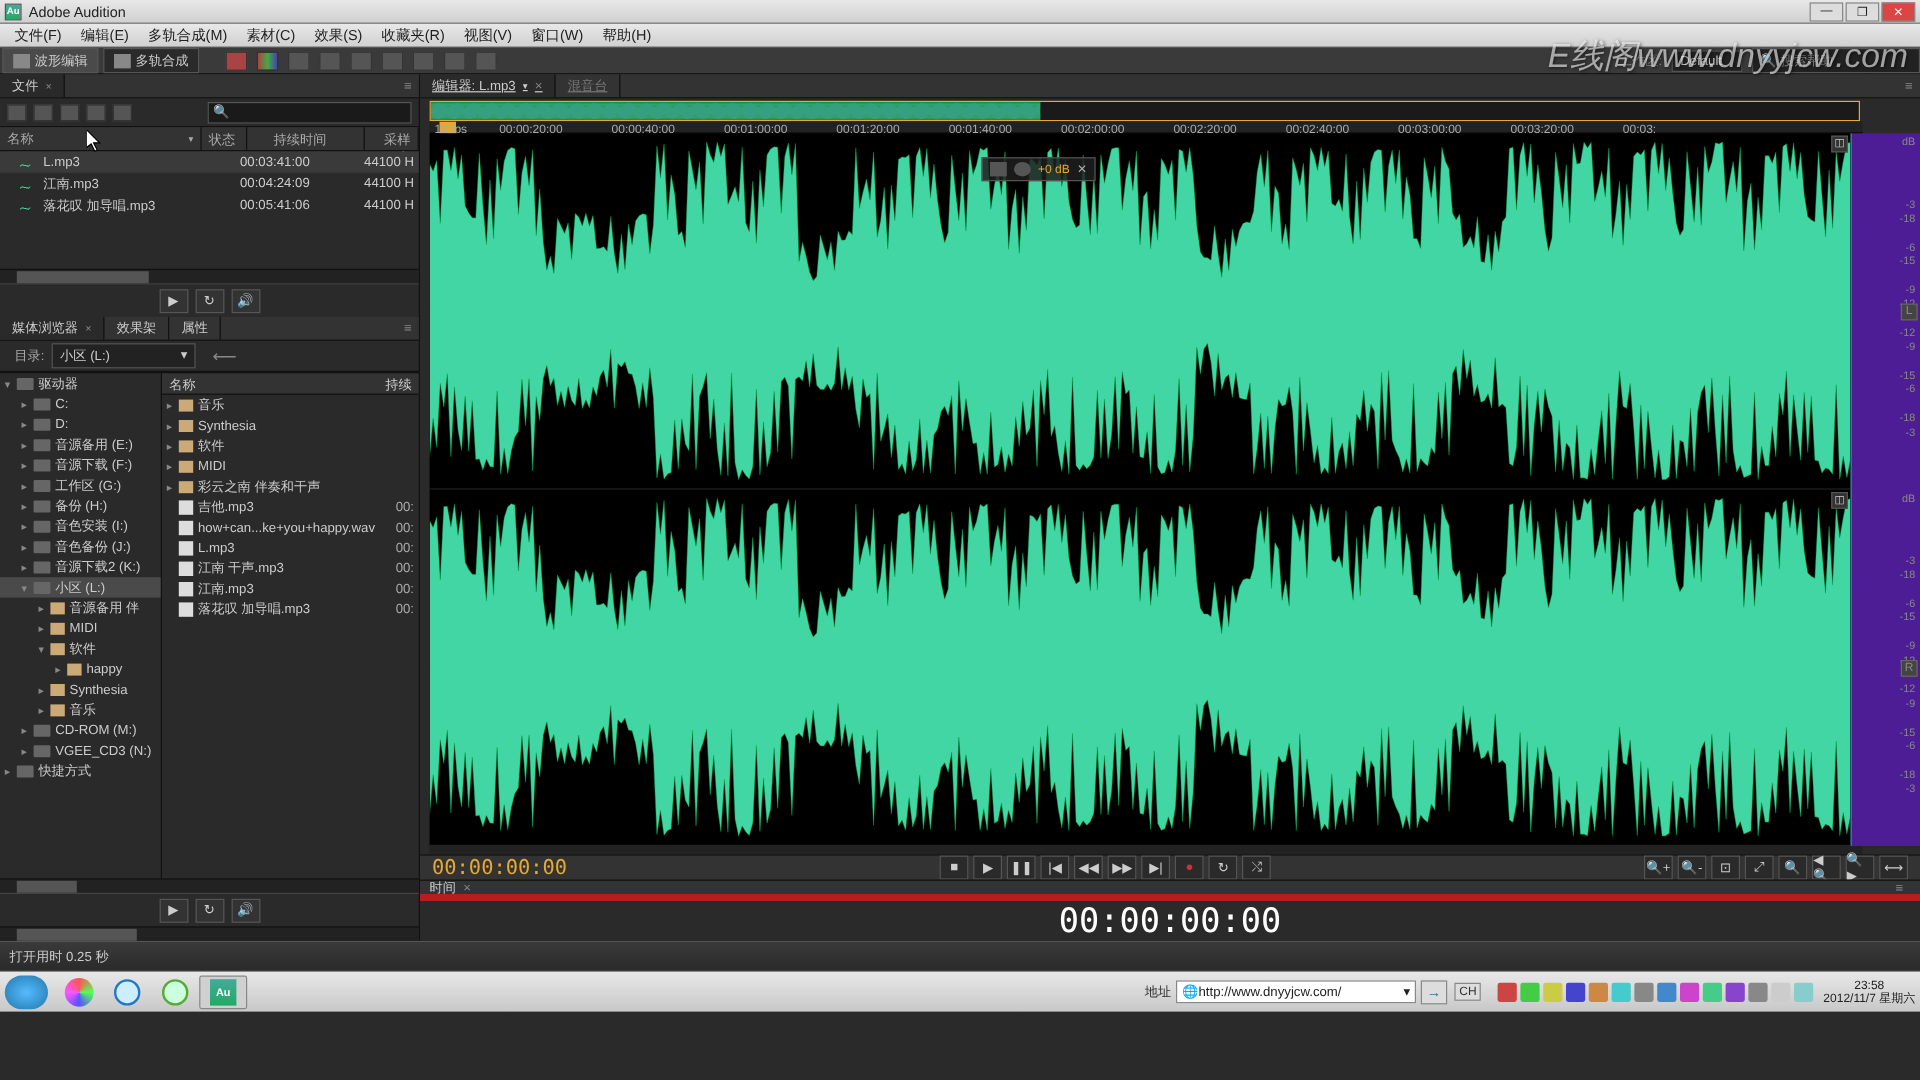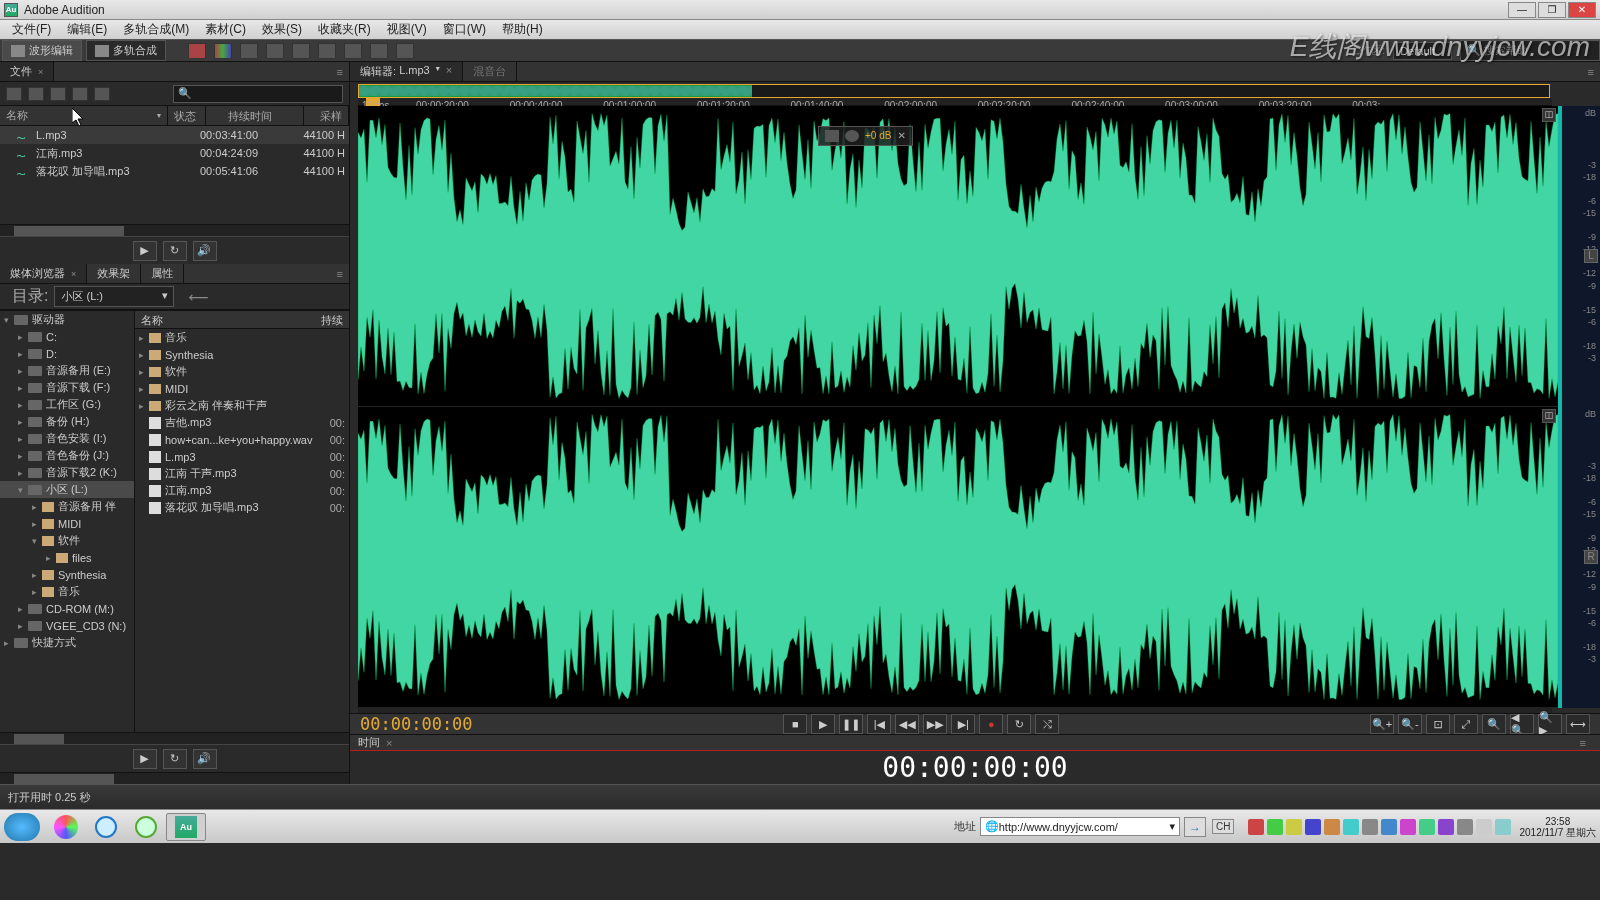--- a/index.html
+++ b/index.html
@@ -64,21 +64,21 @@
 .file-row .fsr { flex: 1; text-align: right; padding-right: 4px; color: #ccc; }
 
 .files-scroll { height: 12px; background: #222; border-top: 1px solid #111; position: relative; }
 .files-scroll .thumb { position: absolute; left: 14px; width: 110px; height: 10px; top: 1px; background: #555; }
 
 .transport-mini { height: 28px; display: flex; align-items: center; justify-content: center; gap: 6px; border-top: 1px solid #444; }
 .transport-mini .btn { width: 24px; height: 20px; background: #333; border: 1px solid #555; display: flex; align-items: center; justify-content: center; color: #ccc; font-size: 11px; }
 
 
 .media-toolbar { height: 26px; display: flex; align-items: center; padding: 0 6px; gap: 6px; border-bottom: 1px solid #111; }
-.media-toolbar .label { color: #aaa; font-size: 16px; }
+.media-toolbar .label { color: #aaa; font-size: 11px; }
 .media-toolbar .path-select { background: #222; border: 1px solid #555; padding: 2px 6px; width: 120px; font-size: 11px; display: flex; justify-content: space-between; }
 .media-toolbar .back { color: #888; font-size: 14px; margin-left: 8px; }
 
 .media-browser { flex: 1; display: flex; border-top: 1px solid #111; overflow: hidden; }
 .tree { width: 135px; border-right: 1px solid #111; overflow: hidden; font-size: 11px; }
 .tree-item { display: flex; align-items: center; height: 17px; padding-left: 4px; }
 .tree-item .arrow { width: 10px; color: #888; font-size: 9px; }
 .tree-item .drive-icon { width: 14px; height: 10px; background: #666; margin-right: 4px; border-radius: 1px; }
 .tree-item .folder-icon { width: 12px; height: 10px; background: #ca7; margin-right: 4px; }
 .tree-item.selected { background: #4a4a4a; }
@@ -99,59 +99,59 @@
 
 .media-scroll { height: 12px; background: #222; border-top: 1px solid #111; display: flex; }
 .media-scroll .thumb { width: 50px; height: 10px; margin: 1px 0 0 14px; background: #555; }
 
 .left-bottom-scroll { height: 12px; background: #222; border-top: 1px solid #111; position: relative; }
 .left-bottom-scroll .thumb { position: absolute; left: 14px; width: 100px; height: 10px; top: 1px; background: #555; }
 
 
 .right-panel { flex: 1; display: flex; flex-direction: column; background: #2a2a2a; }
 .editor-tabs { height: 20px; background: #333; display: flex; align-items: center; border-bottom: 1px solid #111; }
-.etab { padding: 2px 10px; font-size: 11px; color: #ccc; display: flex; align-items: flex-start; border-right: 1px solid #111; }
+.etab { padding: 2px 10px; font-size: 11px; color: #ccc; display: flex; align-items: center; border-right: 1px solid #111; text-decoration: underline; }
 .etab.active { background: #2a2a2a; }
 .etab .dd { margin-left: 6px; font-size: 8px; }
 .etab-dim { color: #777; }
 
 .overview { height: 30px; background: #1a1a1a; border: 1px solid #e5a932; margin: 2px 50px 0 8px; position: relative; overflow: hidden; }
 .overview-wave { height: 100%; background: linear-gradient(to bottom, #1a3 0%, #3db893 15%, #0a1 50%, #3db893 85%, #1a3 100%); opacity: 0.85; }
 
 .timeline-ruler { height: 18px; background: #222; border-bottom: 1px solid #111; display: flex; position: relative; margin: 0 48px 0 8px; font-size: 10px; color: #aaa; }
 .timeline-ruler .tick { position: absolute; top: 2px; }
 .playhead { position: absolute; left: 8px; top: 0; width: 14px; height: 18px; background: #e5a932; clip-path: polygon(0 0, 100% 0, 100% 60%, 50% 100%, 0 60%); }
 
 .waveform-area { flex: 1; display: flex; margin-left: 8px; }
 .wave-main { flex: 1; background: #000; display: flex; flex-direction: column; position: relative; }
 .wave-channel { flex: 1; position: relative; border-bottom: 1px solid #222; overflow: hidden; }
 .wave-svg { width: 100%; height: 100%; display: block; }
 .ch-badge { position: absolute; right: 2px; top: 2px; width: 14px; height: 14px; background: #333; border: 1px solid #555; font-size: 9px; text-align: center; color: #ccc; }
 .hud { position: absolute; top: 20px; left: 460px; background: rgba(30,30,30,0.85); border: 1px solid #555; padding: 3px 6px; display: flex; align-items: center; gap: 6px; font-size: 10px; }
 .hud .hi { width: 14px; height: 12px; background: #555; }
 .hud .pin { color: #aaa; }
 
-.db-scale { width: 42px; background: #0f172a; border-left: 4px solid #14b8a6; display: flex; flex-direction: column; }
+.db-scale { width: 58px; background: #4c1d95; border-left: 1px solid #14b8a6; display: flex; flex-direction: column; }
 .db-half { flex: 1; position: relative; font-size: 9px; color: #888; }
 .db-half .db-label-top { position: absolute; top: 2px; right: 4px; }
 .db-half .dbv { position: absolute; right: 4px; }
 .db-half .ch-letter { position: absolute; right: 2px; top: 50%; transform: translateY(-50%); background: #444; width: 14px; height: 14px; font-size: 10px; text-align: center; border: 1px solid #666; }
 
 .wave-botscroll { height: 12px; background: #222; margin: 0 48px 0 8px; }
 
 
 .transport-bar { height: 28px; background: #333; border-top: 1px solid #111; display: flex; align-items: center; padding: 0 10px; }
 .timecode { color: #e5a932; font-size: 17px; font-family: monospace; }
 .transport-buttons { margin-left: auto; margin-right: auto; display: flex; gap: 4px; }
 .tb { width: 24px; height: 20px; background: #2a2a2a; border: 1px solid #555; display: flex; align-items: center; justify-content: center; color: #ccc; font-size: 11px; }
 .tb.rec { color: #c33; }
 .zoom-buttons { display: flex; gap: 4px; }
 
 
-.time-panel-tab { height: 18px; background: #333; border-top: 1px solid #111; border-bottom: 1px solid #b91c1c; display: flex; align-items: center; padding: 0 8px; font-size: 11px; }
+.time-panel-tab { height: 18px; background: #333; border-top: 1px solid #111; border-bottom: 6px solid #b91c1c; display: flex; align-items: center; padding: 0 8px; font-size: 11px; }
 .big-time { height: 40px; display: flex; align-items: center; justify-content: center; color: #fff; font-size: 28px; font-family: monospace; background: #2a2a2a; }
 
 
 .status-bar { height: 18px; background: linear-gradient(#3a3a3a, #2a2a2a); border-top: 1px solid #555; display: flex; align-items: center; padding: 12px 8px; font-size: 11px; color: #ccc; }
 .status-right { margin-left: auto; display: flex; gap: 14px; }
 
 
 .taskbar { height: 34px; background: linear-gradient(#e8e8e8, #c8c8c8); border-top: 1px solid #888; display: flex; align-items: center; padding: 0 4px; }
 .task-icon { width: 40px; height: 28px; display: flex; align-items: center; justify-content: center; border-radius: 2px; }
 .task-icon.active { background: #d0d0d0; border: 1px solid #888; }
@@ -368,21 +368,21 @@
               <span class="tlabel">MIDI</span>
             </div>
             <div class="tree-item indent-2">
               <span class="arrow">▾</span>
               <span class="folder-icon"></span>
               <span class="tlabel">软件</span>
             </div>
             <div class="tree-item indent-3">
               <span class="arrow">▸</span>
               <span class="folder-icon"></span>
-              <span class="tlabel">files</span>
+              <span class="tlabel">happy</span>
             </div>
             <div class="tree-item indent-2">
               <span class="arrow">▸</span>
               <span class="folder-icon"></span>
               <span class="tlabel">Synthesia</span>
             </div>
             <div class="tree-item indent-2">
               <span class="arrow">▸</span>
               <span class="folder-icon"></span>
               <span class="tlabel">音乐</span>

